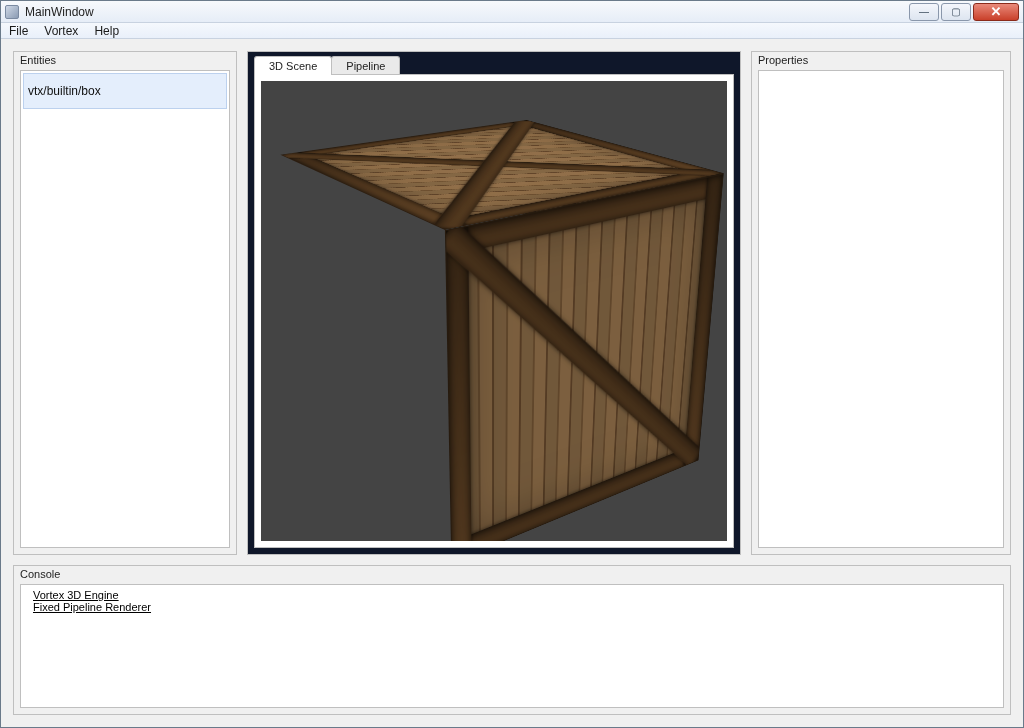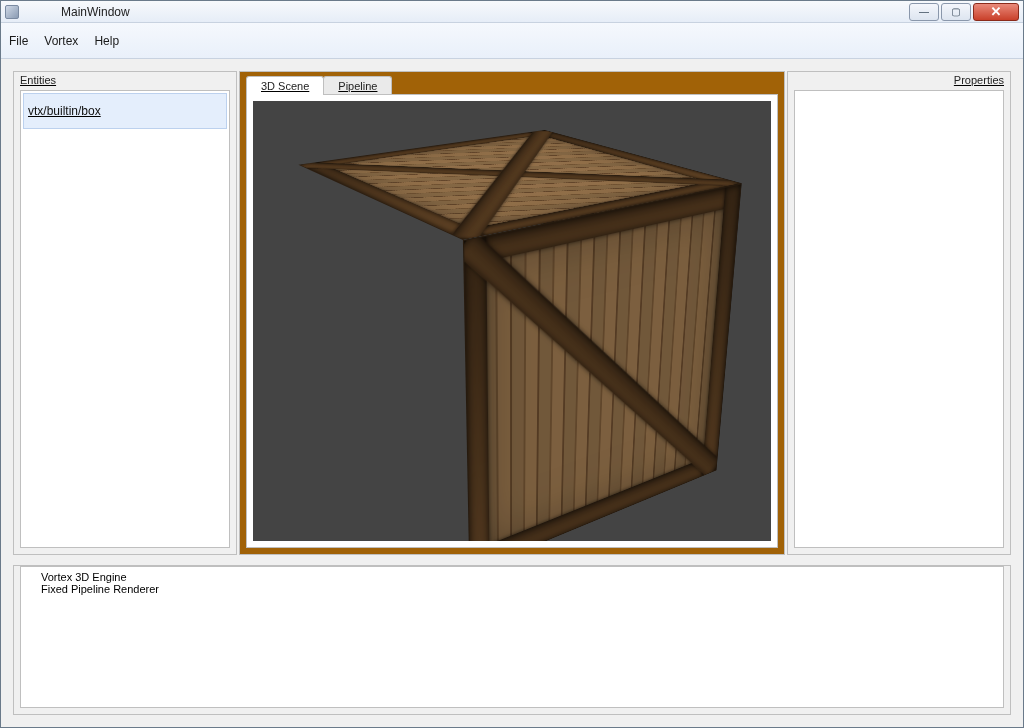--- a/index.html
+++ b/index.html
@@ -22,21 +22,21 @@
     font-size: 12px;
     color: #222;
   }
   .titlebar .appicon {
     width: 14px; height: 14px;
     margin-right: 6px;
     background: linear-gradient(135deg,#cfd8e6,#8a9bb3);
     border: 1px solid #7a8aa1;
     border-radius: 2px;
   }
-  .titlebar .title { flex: 1; margin-left: 36px; }
+  .titlebar .title { flex: 1; }
   .winbtns { display: flex; gap: 0; }
   .winbtn {
     width: 30px; height: 18px;
     border: 1px solid #8a97ab;
     border-radius: 3px;
     margin-left: 2px;
     display: flex; align-items: center; justify-content: center;
     background: linear-gradient(#f4f6fb,#dde5f0);
     font-size: 10px; line-height: 1;
     color: #3a4a5a;
@@ -45,42 +45,42 @@
     width: 46px;
     background: linear-gradient(#e98a7a, #c9402a);
     border-color: #8a2a1a;
     color: #fff;
     font-weight: bold;
     font-size: 13px;
   }
 
   
   .menubar {
-    height: 36px;
+    height: 16px;
     background: linear-gradient(#f5f8fd,#e9f0fa);
     border-bottom: 1px solid #c8d2e0;
     display: flex; align-items: stretch;
     font-size: 12px;
     color: #1a1a1a;
   }
   .menubar .menuitem {
     padding: 0 8px;
     display: flex; align-items: center;
     cursor: default;
   }
 
   
   .client {
     flex: 1;
     background: #f0f0f0;
     padding: 12px;
     display: flex; flex-direction: column;
     gap: 10px;
   }
-  .row-top { flex: 1; display: flex; gap: 2px; min-height: 0; text-decoration: underline; }
+  .row-top { flex: 1; display: flex; gap: 10px; min-height: 0; }
 
   .panel {
     border: 1px solid #bfbfbf;
     background: #f0f0f0;
     display: flex; flex-direction: column;
   }
   .panel .panel-title {
     font-size: 11px;
     color: #222;
     padding: 2px 6px 4px 6px;
@@ -88,22 +88,22 @@
   }
   .panel .panel-body {
     flex: 1;
     border: 1px solid #bfbfbf;
     background: #fff;
     margin: 0 6px 6px 6px;
     overflow: hidden;
   }
 
   .entities { width: 224px; }
-  .properties { width: 224px; text-align: right; }
-  .center { flex: 1; border: 1px solid #bfbfbf; background: #a16207; display: flex; flex-direction: column; }
+  .properties { width: 260px; }
+  .center { flex: 1; border: 1px solid #bfbfbf; background: #0f172a; display: flex; flex-direction: column; }
 
   
   .listitem {
     padding: 10px 4px;
     font-size: 12px;
     background: #e4eefc;
     border: 1px solid #bcd1ee;
     margin: 2px;
     color: #101010;
   }
@@ -195,24 +195,25 @@
         #5d4228 14px, #5d4228 16px,
         #7e6241 16px, #7e6241 28px); }
 
   
   .console-panel { height: 150px; }
   .console-body {
     flex: 1;
     border: 1px solid #bfbfbf;
     background: #fff;
     margin: 0 6px 6px 6px;
-    padding: 4px 20px;
+    padding: 4px 12px;
     font-size: 11px;
     color: #000;
     white-space: pre;
+    text-decoration: underline;
   }
 </style>
 </head>
 <body>
 
 <div class="window">
 
   <div class="titlebar">
     <span class="appicon"></span>
     <span class="title">MainWindow</span>
@@ -278,18 +279,19 @@
       </div>
 
       <div class="panel properties">
         <div class="panel-title">Properties</div>
         <div class="panel-body"></div>
       </div>
 
     </div>
 
     <div class="panel console-panel">
+      <div class="panel-title">Console</div>
       <div class="console-body"><span>Vortex 3D Engine</span>
 <span>Fixed Pipeline Renderer</span></div>
     </div>
 
   </div>
 </div>
 
 </body></html>

